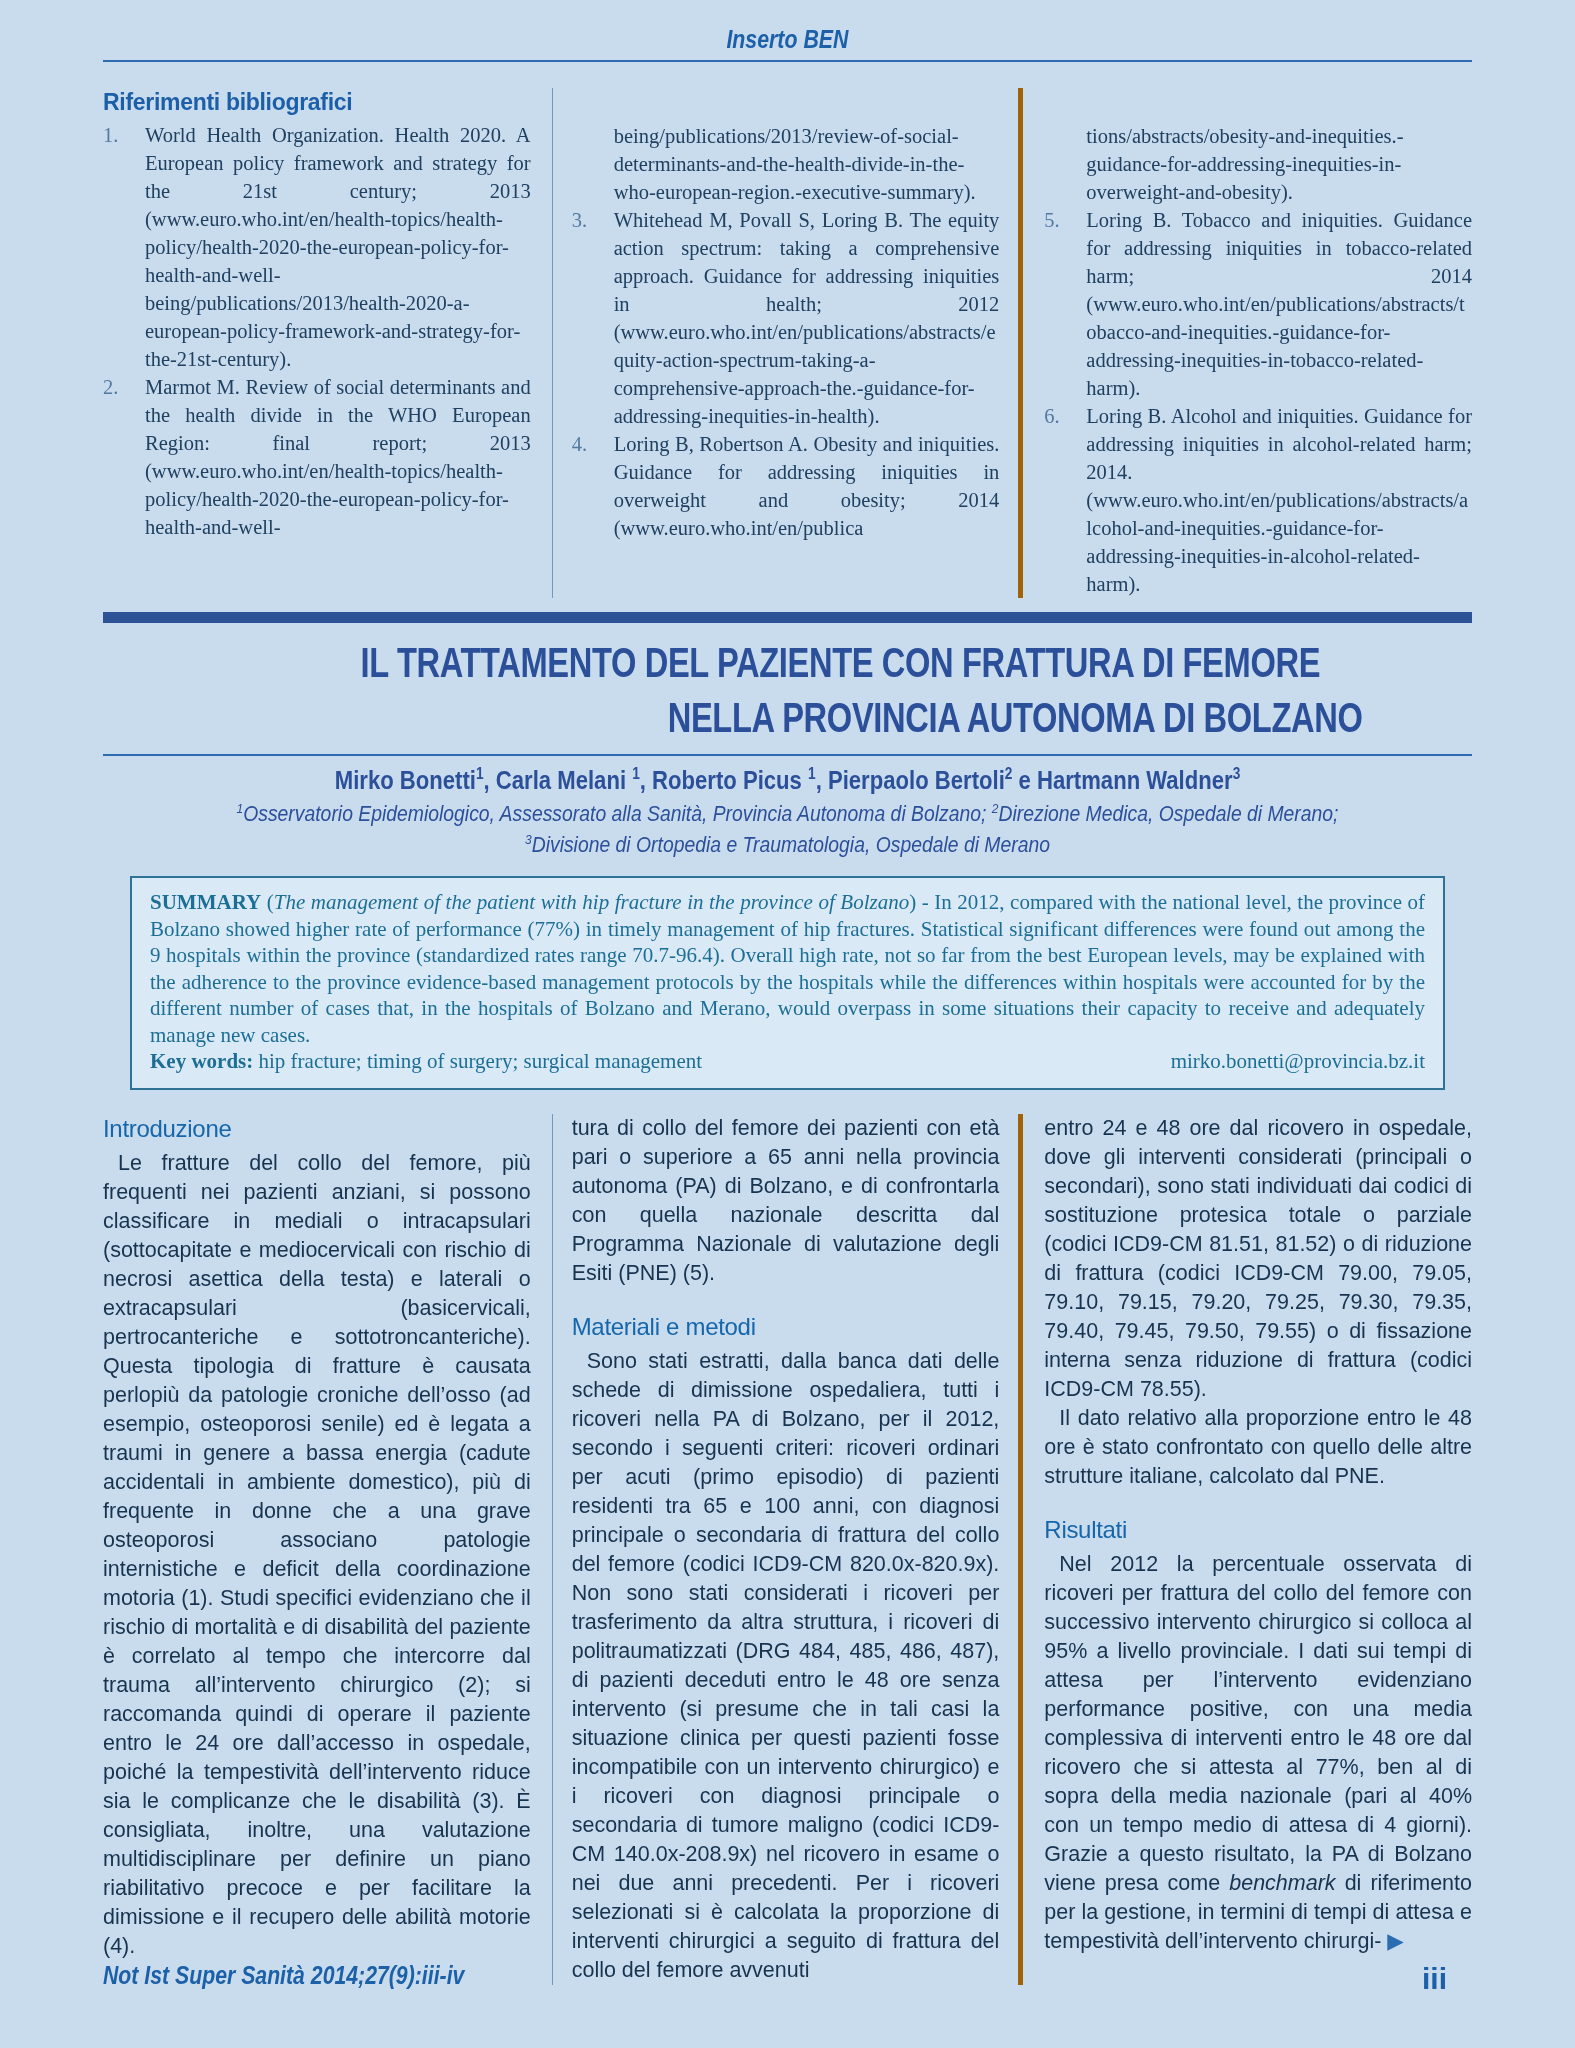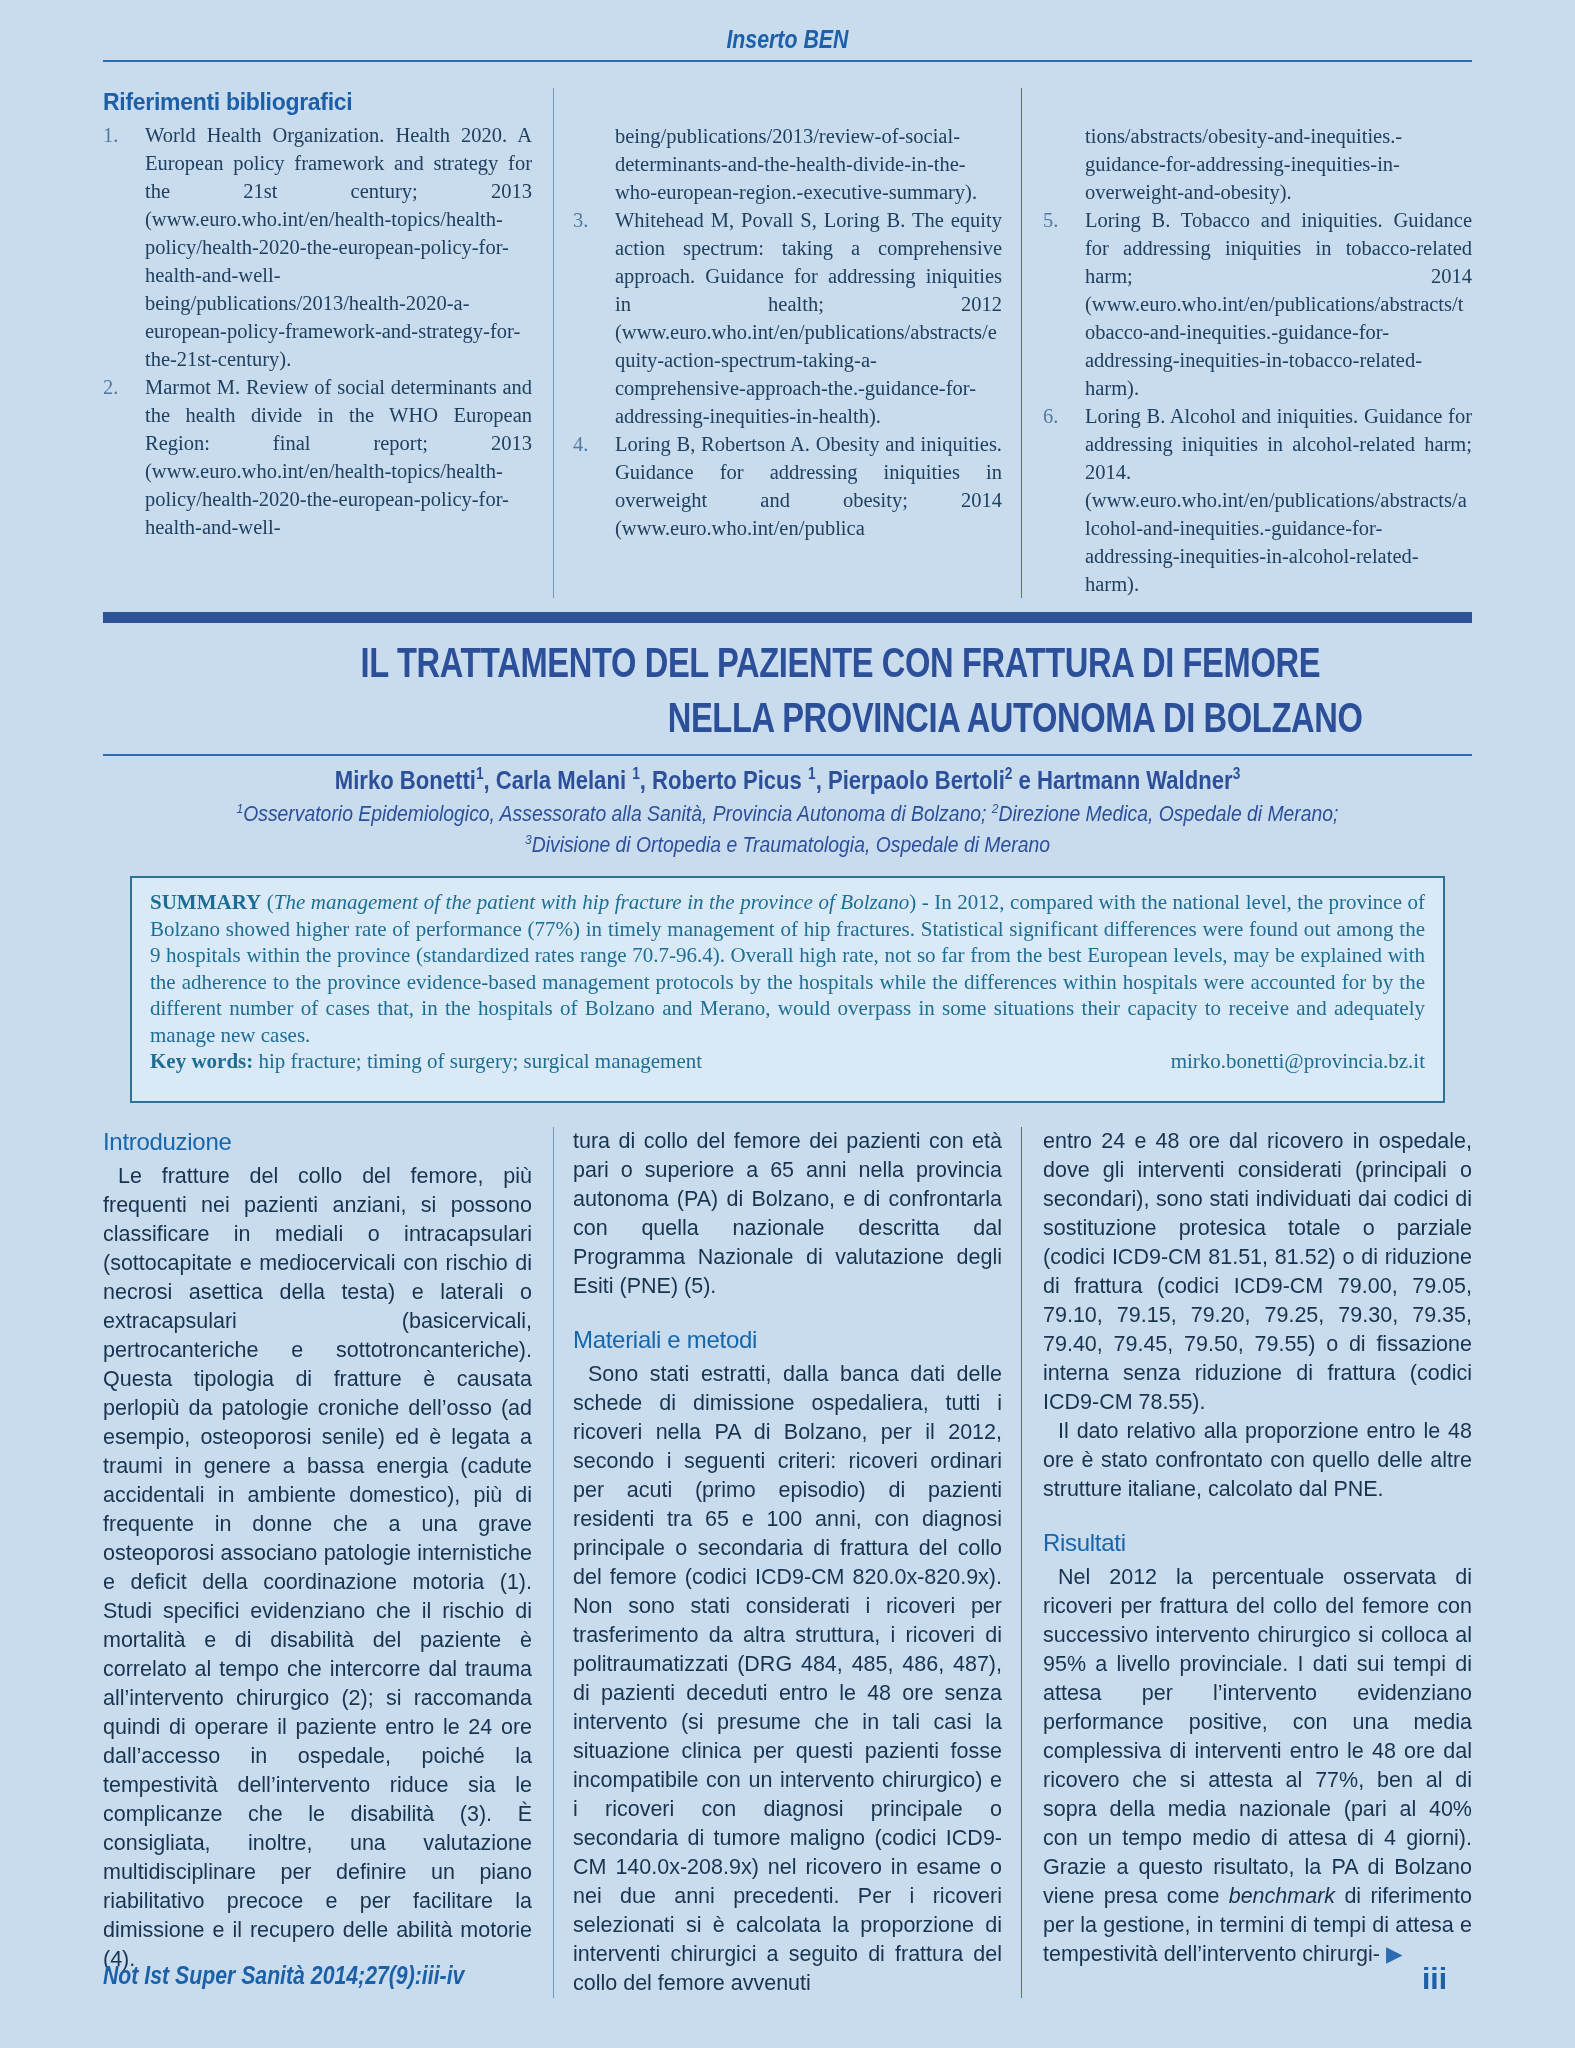--- a/index.html
+++ b/index.html
@@ -18,21 +18,21 @@
 
   
   .refs{
     display:flex; margin-top:26px;
     color:#20405f; font-family:"Liberation Serif", serif;
     font-size:20.5px; line-height:28px;
   }
   .col{ flex:1 1 0; min-width:0; }
   .col.c1{ padding-right:21px; }
   .col.c2{ padding:0 19px; border-left:1px solid #6e99c0; }
-  .col.c3{ padding-left:21px; border-left:1px solid #a16207; }
+  .col.c3{ padding-left:21px; border-left:5px solid #a16207; }
   .refs-heading{
     margin:0 0 5px; font-family:"Liberation Sans", sans-serif;
     font-size:23px; font-weight:bold; color:#1c5fa8; letter-spacing:-0.3px;
   }
   .pad-top{ padding-top:34px; }
   .ref-item{ display:flex; }
   .ref-num{ flex:0 0 42px; color:#54799f; }
   .ref-text{ flex:1 1 0; min-width:0; text-align:justify; overflow-wrap:anywhere; }
   .ref-cont{ margin-left:42px; text-align:justify; overflow-wrap:anywhere; }
 
@@ -44,21 +44,21 @@
   .rule-title{ height:2px; background:#2d6cae; margin-top:9px; }
   .authors{ margin-top:9px; text-align:center; color:#2c4f9a;
     font-size:26px; font-weight:bold; transform:scaleX(0.85); }
   .affil{ text-align:center; color:#2c4f9a; font-size:22px; font-style:italic;
     margin-top:5px; transform:scaleX(0.88); }
   sup{ font-size:62%; vertical-align:super; line-height:0; }
 
   
   .summary-box{
     margin:18px 27px 0; border:2px solid #2e7396; background:#d9e9f6;
-    padding:11px 18px 26px; color:#1d6e94;
+    padding:11px 18px 13px; color:#1d6e94;
     font-family:"Liberation Serif", serif; font-size:21px; line-height:26.5px;
   }
   .summary-text{ margin:0; text-align:justify; }
   .bd{ font-weight:bold; }
   .it{ font-style:italic; }
   .bdit{ font-weight:bold; }
   .keywords-row{ display:flex; justify-content:space-between; }
 
   
   .body-cols{

